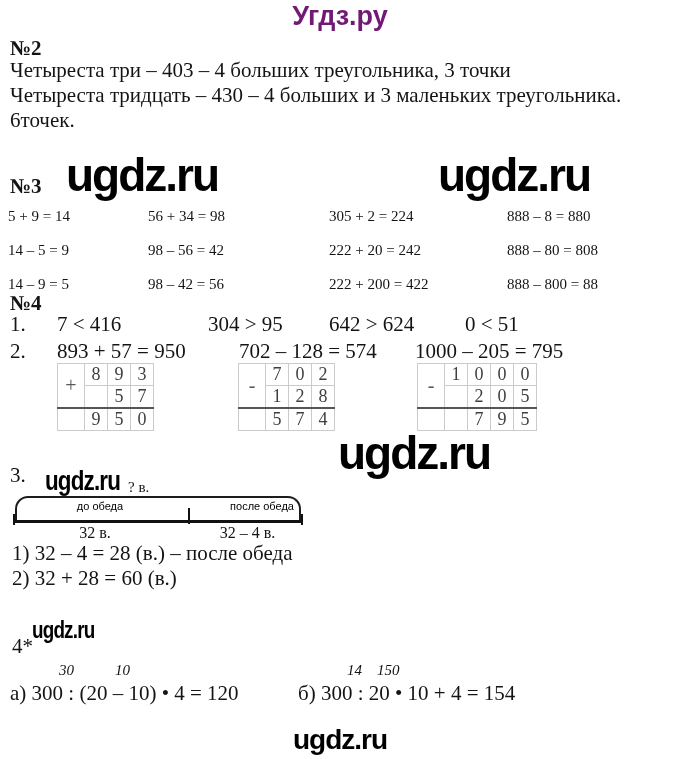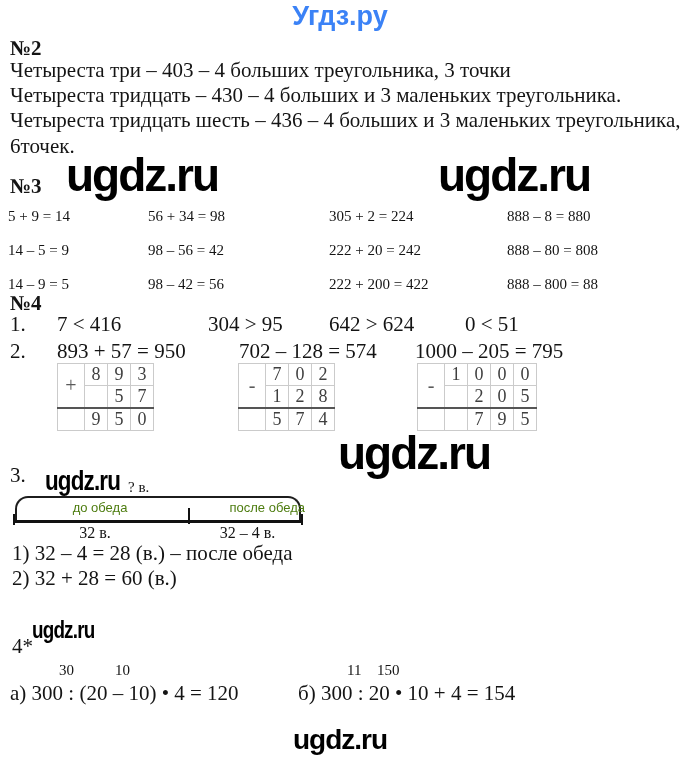--- a/index.html
+++ b/index.html
@@ -8,21 +8,21 @@
     width:680px; height:759px;
     font-family:"Liberation Serif", serif;
     color:#141414;
   }
   .page { position:relative; width:680px; height:759px; background:#fff; overflow:hidden; }
   .abs { position:absolute; white-space:nowrap; }
 
   .header-title {
     left:0; top:1px; width:680px; text-align:center;
     font-family:"Liberation Sans", sans-serif;
-    font-weight:700; font-size:27px; color:#3b82f6;
+    font-weight:700; font-size:27px; color:#701a75;
   }
 
   .task-label { font-weight:700; font-size:21px; }
   .text-line  { font-size:21px; }
   .para div   { font-size:21px; line-height:25.2px; white-space:nowrap; }
 
   .wm {
     position:absolute; white-space:nowrap; line-height:1; color:#000;
     font-family:"Liberation Sans", sans-serif; font-weight:700;
     letter-spacing:-2px; transform-origin:left top;
@@ -48,39 +48,38 @@
   .diagram-bracket {
     position:absolute; left:0; right:0; top:0; height:26px;
     border:2px solid #1c1c1c; border-bottom:none;
     border-radius:13px 13px 0 0;
   }
   .diagram-baseline { position:absolute; left:-2px; right:-2px; top:24px; height:3px; background:#111; }
   .diagram-endtick  { position:absolute; width:2px; height:11px; top:18px; background:#111; }
   .diagram-divider  { position:absolute; width:2px; height:16px; top:12px; background:#111; }
   .diagram-label {
     position:absolute; top:4px; text-align:center;
-    font-family:"Liberation Sans", sans-serif; font-size:13px; color:#4d7c0f;
+    font-family:"Liberation Sans", sans-serif; font-size:11px; color:#000000;
   }
   .diagram-value { font-size:16px; text-align:center; }
 
-  .hint { font-size:15px; }
+  .hint { font-size:15px;font-style:italic; }
   .qmark { font-size:15px; }
 </style>
 </head>
 <body>
 
 <div class="page">
 
   <div class="abs header-title">Угдз.ру</div>
 
   <div class="abs task-label" style="left:10px; top:36px;">№2</div>
   <div class="abs para" style="left:10px; top:58px;">
     <div>Четыреста три – 403 – 4 больших треугольника, 3 точки</div>
     <div>Четыреста тридцать – 430 – 4 больших и 3 маленьких треугольника.</div>
-    <div>Четыреста тридцать шесть – 436 – 4 больших и 3 маленьких треугольника,</div>
     <div>6точек.</div>
   </div>
 
   <div class="abs task-label" style="left:10px; top:174px;">№3</div>
   <div class="wm wm-big" style="left:66px; top:152px;">ugdz.ru</div>
   <div class="wm wm-big" style="left:438px; top:152px;">ugdz.ru</div>
 
   <div class="abs eq-col" style="left:8px; top:199px;">
     <div>5 + 9 = 14</div>
     <div>14 – 5 = 9</div>
@@ -190,36 +189,36 @@
   <div class="wm wm-med" style="left:45px; top:468px;">ugdz.ru</div>
   <div class="abs qmark" style="left:128px; top:479px;">? в.</div>
 
   <div class="diagram" style="left:15px; top:496px; width:286px; height:27px;">
     <div class="diagram-bracket"></div>
     <div class="diagram-baseline"></div>
     <div class="diagram-endtick" style="left:-2px;"></div>
     <div class="diagram-endtick" style="right:-2px;"></div>
     <div class="diagram-divider" style="left:173px;"></div>
     <div class="diagram-label" style="left:10px;  width:150px;">до обеда</div>
-    <div class="diagram-label" style="left:180px; width:110px;text-align:right;">после обеда</div>
+    <div class="diagram-label" style="left:192px; width:110px;">после обеда</div>
   </div>
   <div class="abs diagram-value" style="left:40px;  top:524px; width:110px;">32 в.</div>
   <div class="abs diagram-value" style="left:185px; top:524px; width:125px;">32 – 4 в.</div>
 
   <div class="abs para" style="left:12px; top:541px;">
     <div>1) 32 – 4 = 28 (в.) – после обеда</div>
     <div>2) 32 + 28 = 60 (в.)</div>
   </div>
 
   <div class="wm wm-small" style="left:32px; top:619px;">ugdz.ru</div>
   <div class="abs text-line" style="left:12px; top:634px;">4*</div>
 
   <div class="abs hint" style="left:59px;  top:662px;">30</div>
   <div class="abs hint" style="left:115px; top:662px;">10</div>
-  <div class="abs hint" style="left:347px; top:662px;">11</div>
+  <div class="abs hint" style="left:347px; top:662px;">14</div>
   <div class="abs hint" style="left:377px; top:662px;">150</div>
 
   <div class="abs text-line" style="left:10px;  top:681px;">а) 300 : (20 – 10) • 4 = 120</div>
   <div class="abs text-line" style="left:298px; top:681px;">б) 300 : 20 • 10 + 4 = 154</div>
 
   <div class="abs" style="left:0; top:726px; width:680px; text-align:center;">
     <span class="wm wm-bottom">ugdz.ru</span>
   </div>
 
 </div>

